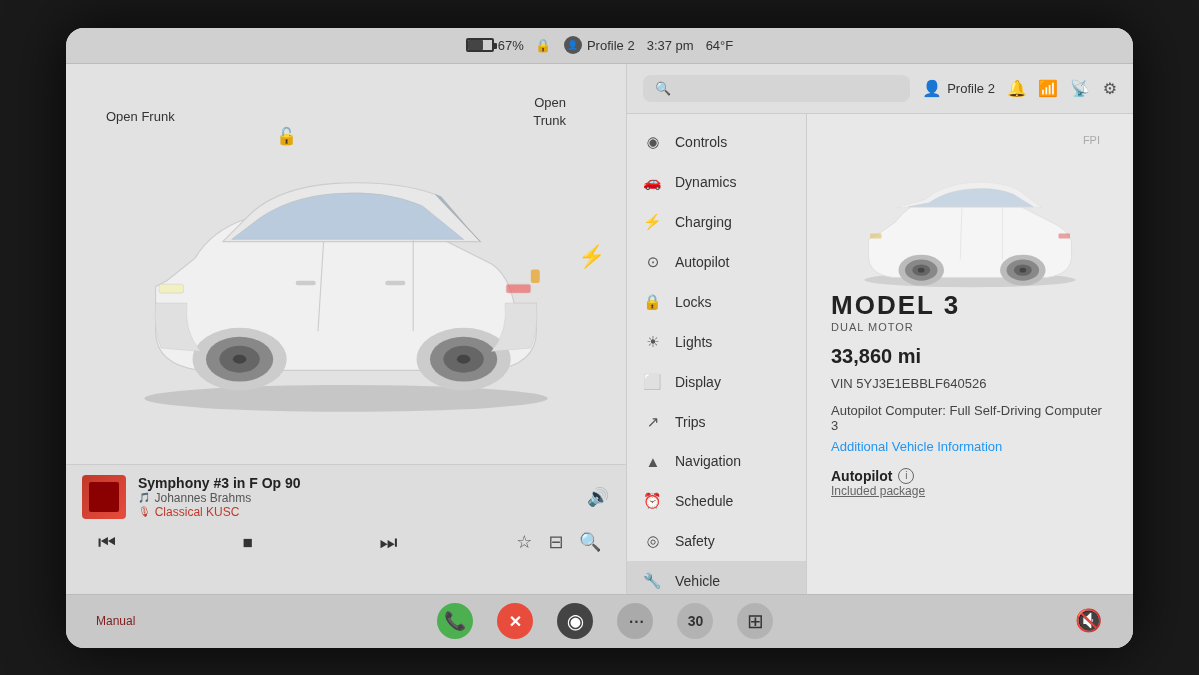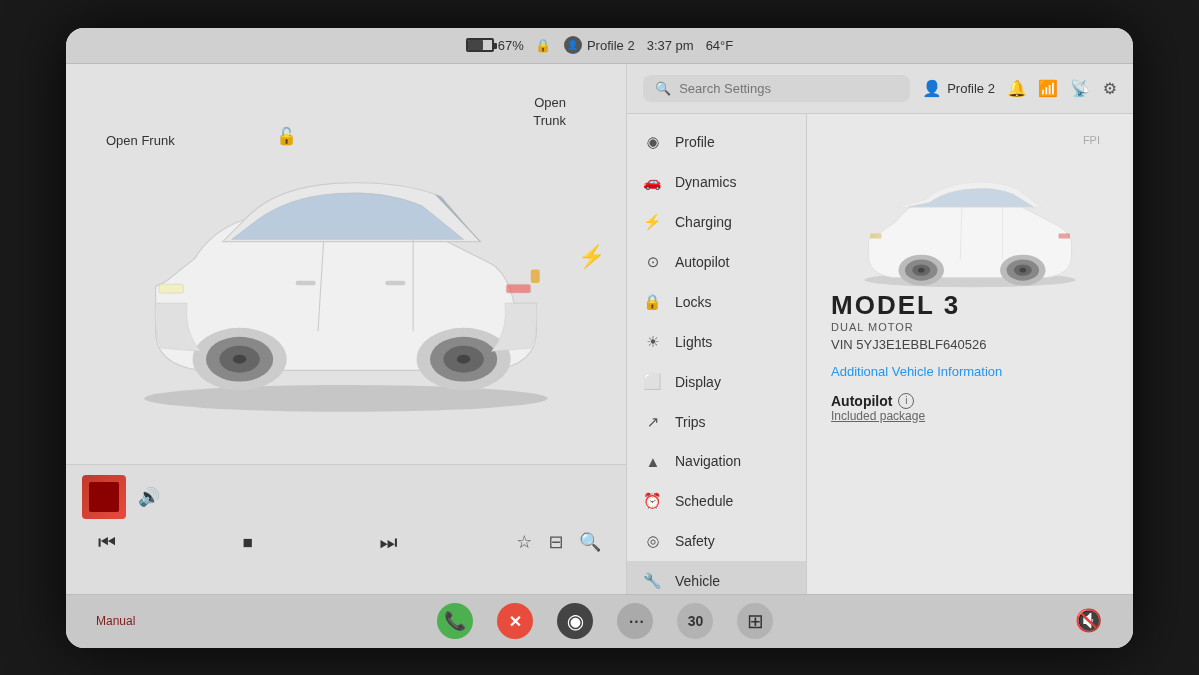--- a/index.html
+++ b/index.html
@@ -451,21 +451,21 @@
     </div>
     <span class="time-temp">3:37 pm</span>
     <span class="time-temp">64°F</span>
   </div>
 
   <div class="main-content">
 
     <div class="left-panel">
       <div class="car-area">
 
-        <div style="position:absolute; top:68px; left:40px; font-size:13px; color:#333; font-weight:500; line-height:1.4; z-index:10;">
+        <div style="position:absolute; top:44px; left:40px; font-size:13px; color:#333; font-weight:500; line-height:1.4; z-index:10;">
           <span>Open
 Frunk</span>
         </div>
 
         <div style="position:absolute; top:62px; left:210px; font-size:17px; z-index:10;">🔓</div>
 
         <div style="position:absolute; top:30px; right:60px; font-size:13px; color:#333; font-weight:500; line-height:1.4; z-index:10; text-align:right;">
           Open<br>Trunk
         </div>
 
@@ -508,20 +508,31 @@
           <rect x="285" y="155" width="18" height="4" rx="2" fill="#ccc"></rect>
 
           <rect x="415" y="145" width="8" height="12" rx="2" fill="#e8a020" opacity="0.7"></rect>
         </svg>
       </div>
 
       <div class="music-player">
         <div class="music-info-row">
           <div class="album-art">
             <div class="album-art-inner"></div>
+          </div>
+          <div class="track-info">
+            <div class="track-title">Symphony #3 in F Op 90</div>
+            <div class="track-artist">
+              <span style="font-size:10px;">🎵</span>
+              <span>Johannes Brahms</span>
+            </div>
+            <div class="track-artist">
+              <span style="font-size:10px; color:#c0392b;">🎙</span>
+              <span style="color:#c0392b;">Classical KUSC</span>
+            </div>
           </div>
           <span class="music-icon-right">🔊</span>
         </div>
         <div class="music-controls">
           <button class="control-btn">⏮</button>
           <button class="control-btn">⏹</button>
           <button class="control-btn">⏭</button>
           <div class="music-actions">
             <button class="music-action-btn">☆</button>
             <button class="music-action-btn">⊟</button>
@@ -531,38 +542,37 @@
       </div>
     </div>
 
     <div class="divider-v"></div>
 
     <div class="settings-panel">
 
       <div class="settings-header">
         <div class="search-bar">
           <span style="font-size:13px; color:#888;">🔍</span>
-          <input class="search-input" type="text" placeholder="Search Settings" style="">
         </div>
         <div class="header-profile">
           <span>👤</span>
           <span style="font-size:13px; color:#333;">Profile 2</span>
         </div>
         <span style="font-size:16px; color:#555;">🔔</span>
         <span style="font-size:16px; color:#555;">📶</span>
         <span style="font-size:16px; color:#555;">📡</span>
         <span style="font-size:16px; color:#555;">⚙</span>
       </div>
 
       <div class="settings-body">
 
         <div class="settings-menu">
           <div class="menu-item">
             <span class="menu-icon">◉</span>
-            <span class="menu-label">Profile</span>
+            <span class="menu-label">Controls</span>
           </div>
           <div class="menu-item">
             <span class="menu-icon">🚗</span>
             <span class="menu-label">Dynamics</span>
           </div>
           <div class="menu-item">
             <span class="menu-icon">⚡</span>
             <span class="menu-label">Charging</span>
           </div>
           <div class="menu-item">
@@ -623,21 +633,23 @@
               <ellipse cx="225" cy="143" rx="20" ry="13" fill="#888"></ellipse>
               <ellipse cx="225" cy="143" rx="11" ry="7" fill="#666"></ellipse>
               <ellipse cx="225" cy="143" rx="4" ry="3" fill="#444"></ellipse>
               <rect x="37" y="98" width="14" height="6" rx="1" fill="rgba(220,200,120,0.7)"></rect>
               <rect x="269" y="98" width="14" height="6" rx="1" fill="rgba(220,80,80,0.5)"></rect>
             </svg>
           </div>
 
           <div class="model-name">MODEL 3</div>
           <div class="model-subtitle">DUAL MOTOR</div>
+          <div class="mileage">33,860 mi</div>
           <div class="vin">VIN 5YJ3E1EBBLF640526</div>
+          <div class="autopilot-info">Autopilot Computer: Full Self-Driving Computer 3</div>
           <div class="additional-link">Additional Vehicle Information</div>
           <div class="autopilot-package">
             <div style="display:flex; flex-direction:column;">
               <div style="display:flex; align-items:center; gap:6px;">
                 <span class="autopilot-label">Autopilot</span>
                 <div class="info-circle">i</div>
               </div>
               <span class="autopilot-sub">Included package</span>
             </div>
           </div>

